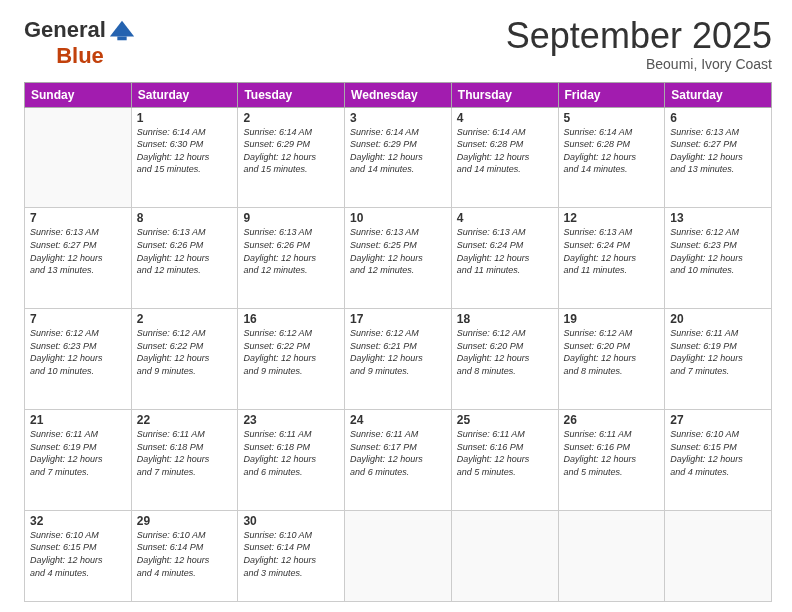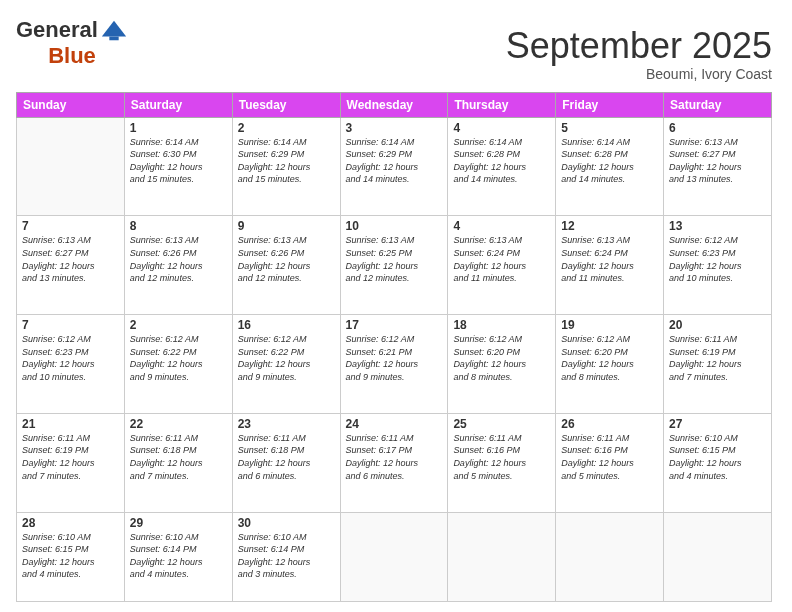--- a/index.html
+++ b/index.html
@@ -6,21 +6,21 @@
     body {
       font-family: Arial, sans-serif;
       background: #fff;
       width: 792px;
       height: 612px;
       overflow: hidden;
     }
     .page {
       width: 792px;
       height: 612px;
-      padding: 16px 20px 10px 16px;
+      padding: 16px 20px 10px 24px;
       display: flex;
       flex-direction: column;
     }
     .header {
       display: flex;
       justify-content: space-between;
       align-items: flex-start;
       margin-bottom: 10px;
     }
     .logo {
@@ -34,39 +34,38 @@
     }
     .logo-general { color: #333; }
     .logo-blue { color: #c2410c; }
     .logo-icon {
       width: 28px;
       height: 28px;
       margin-left: 2px;
     }
     .title-block {
       text-align: right;
-      margin-top: 10px;
     }
     .month-title {
       font-size: 36px;
       font-weight: normal;
       color: #333;
       line-height: 1.1;
     }
     .subtitle {
       font-size: 14px;
       color: #555;
     }
     .calendar {
       width: 100%;
       border-collapse: collapse;
       flex: 1;
     }
     .calendar th {
-      background-color: #d946ef;
+      background-color: #a21caf;
       color: #fff;
       font-size: 12px;
       font-weight: bold;
       padding: 5px 6px;
       text-align: left;
       border: 1px solid #aaa;
     }
     .calendar td {
       border: 1px solid #ccc;
       vertical-align: top;
@@ -245,21 +244,21 @@
             <div class="day-number">26</div>
             <div class="day-info">Sunrise: 6:11 AM<br>Sunset: 6:16 PM<br>Daylight: 12 hours<br>and 5 minutes.</div>
           </td>
           <td>
             <div class="day-number">27</div>
             <div class="day-info">Sunrise: 6:10 AM<br>Sunset: 6:15 PM<br>Daylight: 12 hours<br>and 4 minutes.</div>
           </td>
         </tr>
         <tr class="last-row">
           <td>
-            <div class="day-number">28</div>
+            <div class="day-number">32</div>
             <div class="day-info">Sunrise: 6:10 AM<br>Sunset: 6:15 PM<br>Daylight: 12 hours<br>and 4 minutes.</div>
           </td>
           <td>
             <div class="day-number">29</div>
             <div class="day-info">Sunrise: 6:10 AM<br>Sunset: 6:14 PM<br>Daylight: 12 hours<br>and 4 minutes.</div>
           </td>
           <td>
             <div class="day-number">30</div>
             <div class="day-info">Sunrise: 6:10 AM<br>Sunset: 6:14 PM<br>Daylight: 12 hours<br>and 3 minutes.</div>
           </td>

